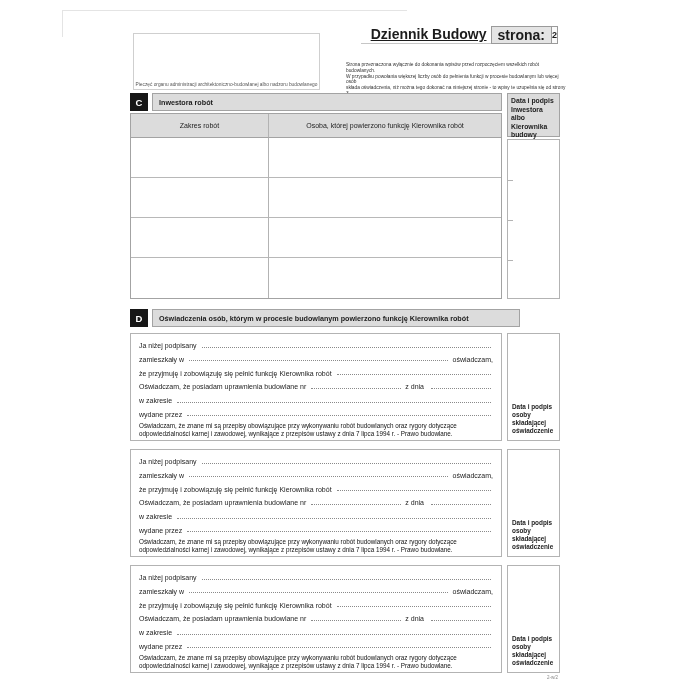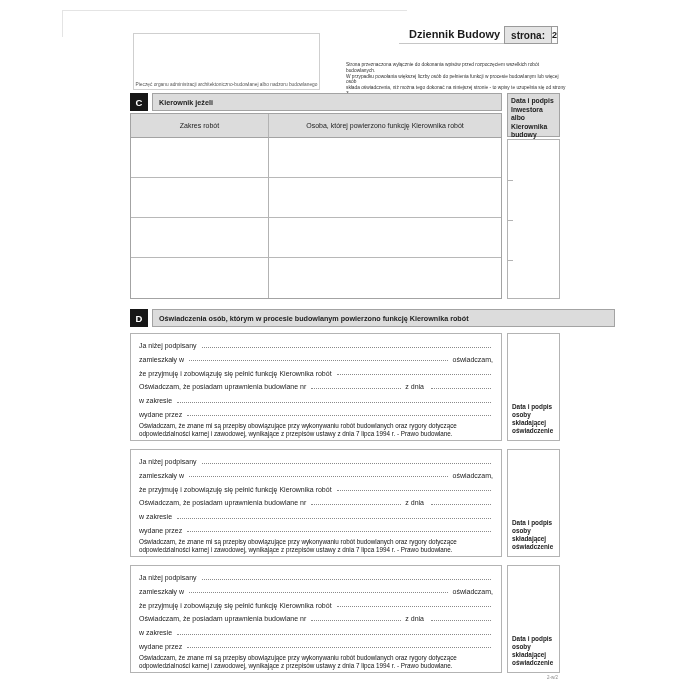--- a/index.html
+++ b/index.html
@@ -14,23 +14,23 @@
   .edge-h{left:62px;top:10px;width:345px;height:1px;background:#e4e4e4;}
   .edge-v{left:62px;top:10px;width:1px;height:27px;background:#e4e4e4;}
 
   
   .stamp-box{left:133px;top:33px;width:187px;height:57px;border:1px solid #cfcfcf;}
   .stamp-caption{position:absolute;left:0;right:0;bottom:2px;text-align:center;
     font-size:4.8px;line-height:5.5px;color:#555;}
 
   
   .hdr{left:408px;top:26px;width:150px;height:18px;display:flex;align-items:stretch;justify-content:flex-end;}
-  .hdr-title{font-weight:bold;font-size:11px;display:flex;align-items:center;
-    padding:0 4px 1px 10px;border-bottom:1px solid #c6c6c6;white-space:nowrap;}
-  .hdr-box{border:1px solid #9a9a9a;background:#e4e4e4;font-weight:bold;font-size:10px;
+  .hdr-title{font-weight:bold;font-size:14px;display:flex;align-items:center;
+    padding:0 4px 1px 10px;border-bottom:1px solid #c6c6c6;white-space:nowrap;text-decoration:underline;}
+  .hdr-box{border:1px solid #9a9a9a;background:#e4e4e4;font-weight:bold;font-size:14px;
     display:flex;align-items:center;padding:1px 6px;white-space:nowrap;}
   .hdr-num{border:1px solid #9a9a9a;border-left:none;background:#fafafa;font-weight:bold;
     font-size:9px;display:flex;align-items:center;justify-content:center;width:19px;}
 
   
   .notice{left:346px;top:62px;width:223px;font-size:4.8px;line-height:5.8px;color:#333;}
 
   
   .sec-letter{width:18px;height:18px;background:#161616;color:#fff;font-weight:bold;
     font-size:9.5px;display:flex;align-items:center;justify-content:center;}
@@ -85,21 +85,21 @@
 </div>
 
 <div class="abs notice">
   <div>Strona przeznaczona wyłącznie  do dokonania wpisów przed rozpoczęciem wszelkich robót budowlanych.</div>
   <div>W przypadku powołania większej liczby osób do pełnienia funkcji w procesie budowlanym lub więcej osób</div>
   <div>składa oświadczenia, niż można tego dokonać na niniejszej stronie - to wpisy te uzupełnia się od strony 3.</div>
 </div>
 
 <div class="abs sec-letter" style="left:130px;top:93px;">C</div>
 <div class="abs sec-bar" style="left:152px;top:93px;width:350px;">
-  <b>Kierownik jeżeli</b>
+  <b>Inwestora robót</b>
 </div>
 <div class="abs c-right-header">Data i podpis Inwestora albo Kierownika budowy</div>
 
 <div class="abs c-table">
   <div class="c-th first">Zakres robót</div>
   <div class="c-th">Osoba, której powierzono funkcję Kierownika robót</div>
   <div class="c-td first"></div>
   <div class="c-td"></div>
   <div class="c-td first"></div>
   <div class="c-td"></div>
@@ -109,21 +109,21 @@
   <div class="c-td lastrow"></div>
 </div>
 
 <div class="abs c-sig-cell">
   <span class="tick" style="top:40px;"></span>
   <span class="tick" style="top:80px;"></span>
   <span class="tick" style="top:120px;"></span>
 </div>
 
 <div class="abs sec-letter" style="left:130px;top:309px;">D</div>
-<div class="abs sec-bar" style="left:152px;top:309px;width:463px;font-weight:bold;">Oświadczenia osób, którym w procesie budowlanym powierzono funkcję Kierownika robót</div>
+<div class="abs sec-bar" style="left:152px;top:309px;width:368px;font-weight:bold;">Oświadczenia osób, którym w procesie budowlanym powierzono funkcję Kierownika robót</div>
 
 <div class="abs decl" style="top:333px;">
   <div class="d-row">
     <span class="lbl">Ja niżej podpisany</span>
     <span class="dots"></span>
   </div>
   <div class="d-row">
     <span class="lbl">zamieszkały w</span>
     <span class="dots"></span>
     <span class="suffix">oświadczam,</span>

